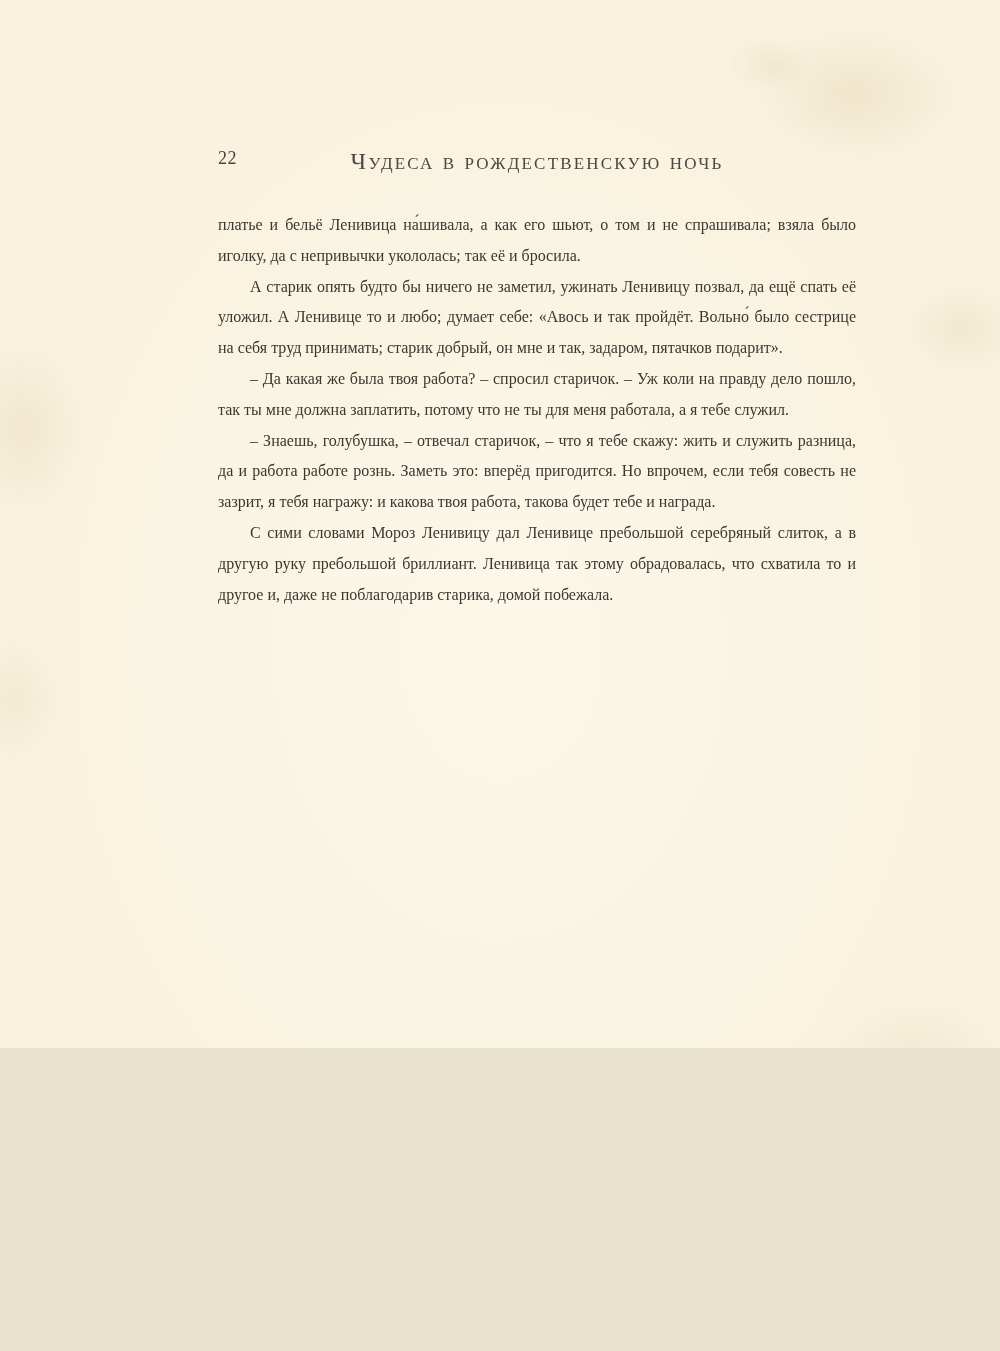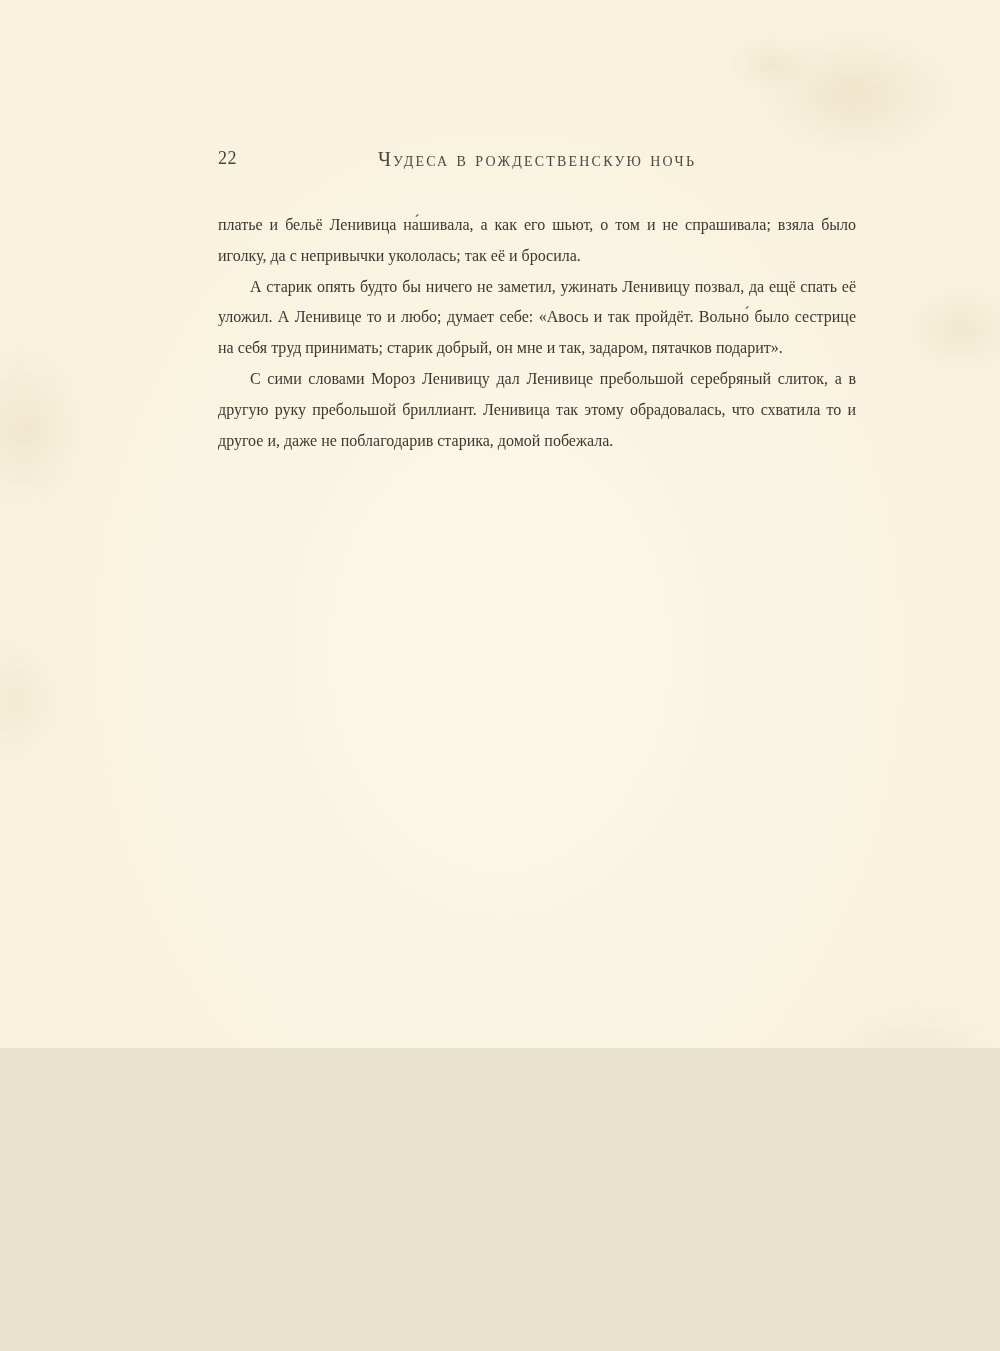--- a/index.html
+++ b/index.html
@@ -47,21 +47,21 @@
     letter-spacing: 0.5px;
     color: #494540;
   }
   .running-title {
     position: absolute;
     left: 0;
     right: 0;
     top: 0;
     text-align: center;
     font-variant: small-caps;
-    font-size: 20px;
+    font-size: 24px;
     letter-spacing: 2.2px;
     color: #4c4841;
     white-space: nowrap;
   }
   .body-text {
     font-size: 16px;
     line-height: 30.8px;
     text-align: justify;
     color: #3c3831;
   }
@@ -81,17 +81,19 @@
   <div class="text-block">
 
     <div class="running-header">
       <span class="page-number">22</span>
       <span class="running-title">Чудеса в рождественскую ночь</span>
     </div>
 
     <div class="body-text">
       <p class="no-indent">платье и бельё Ленивица на́шивала, а как его шьют, о том и не спрашивала; взяла было иголку, да с непривычки укололась; так её и бросила.</p>
       <p>А старик опять будто бы ничего не заметил, ужинать Ленивицу позвал, да ещё спать её уложил. А Ленивице то и любо; думает себе: «Авось и так пройдёт. Вольно́ было сестрице на себя труд принимать; старик добрый, он мне и так, задаром, пятачков подарит».</p>
+      <p>– Да какая же была твоя работа? – спросил старичок. – Уж коли на правду дело пошло, так ты мне должна заплатить, потому что не ты для меня работала, а я тебе служил.</p>
+      <p>– Знаешь, голубушка, – отвечал старичок, – что я тебе скажу: жить и служить разница, да и работа работе рознь. Заметь это: вперёд пригодится. Но впрочем, если тебя совесть не зазрит, я тебя награжу: и какова твоя работа, такова будет тебе и награда.</p>
       <p>С сими словами Мороз Ленивицу дал Ленивице пребольшой серебряный слиток, а в другую руку пребольшой бриллиант. Ленивица так этому обрадовалась, что схватила то и другое и, даже не поблагодарив старика, домой побежала.</p>
     </div>
 
   </div>
 </div>
 
 </body></html>

